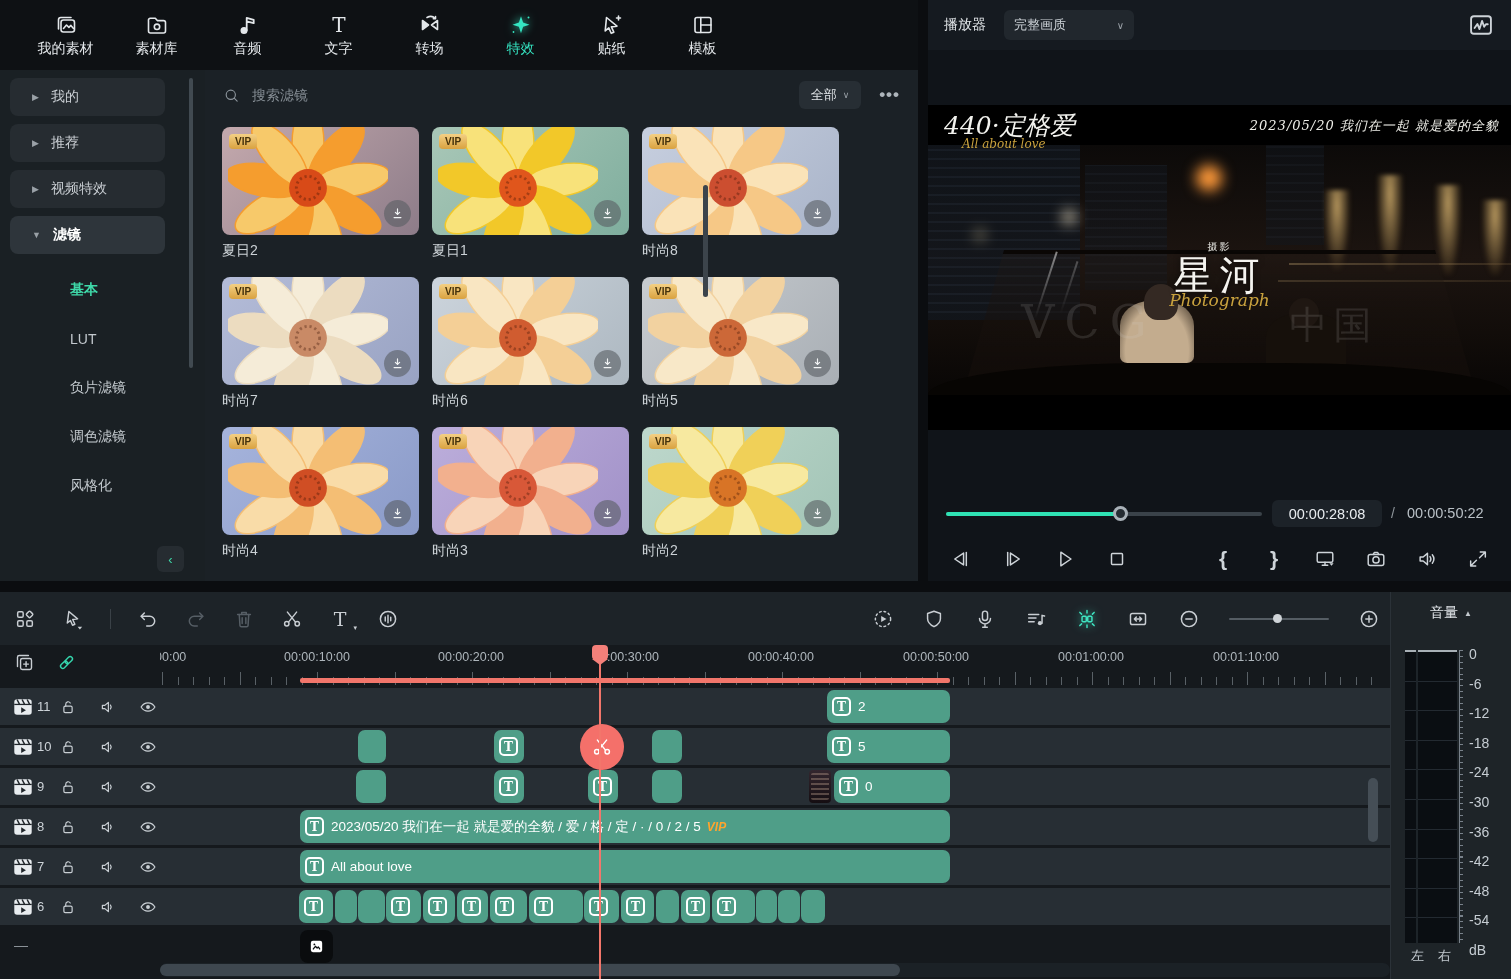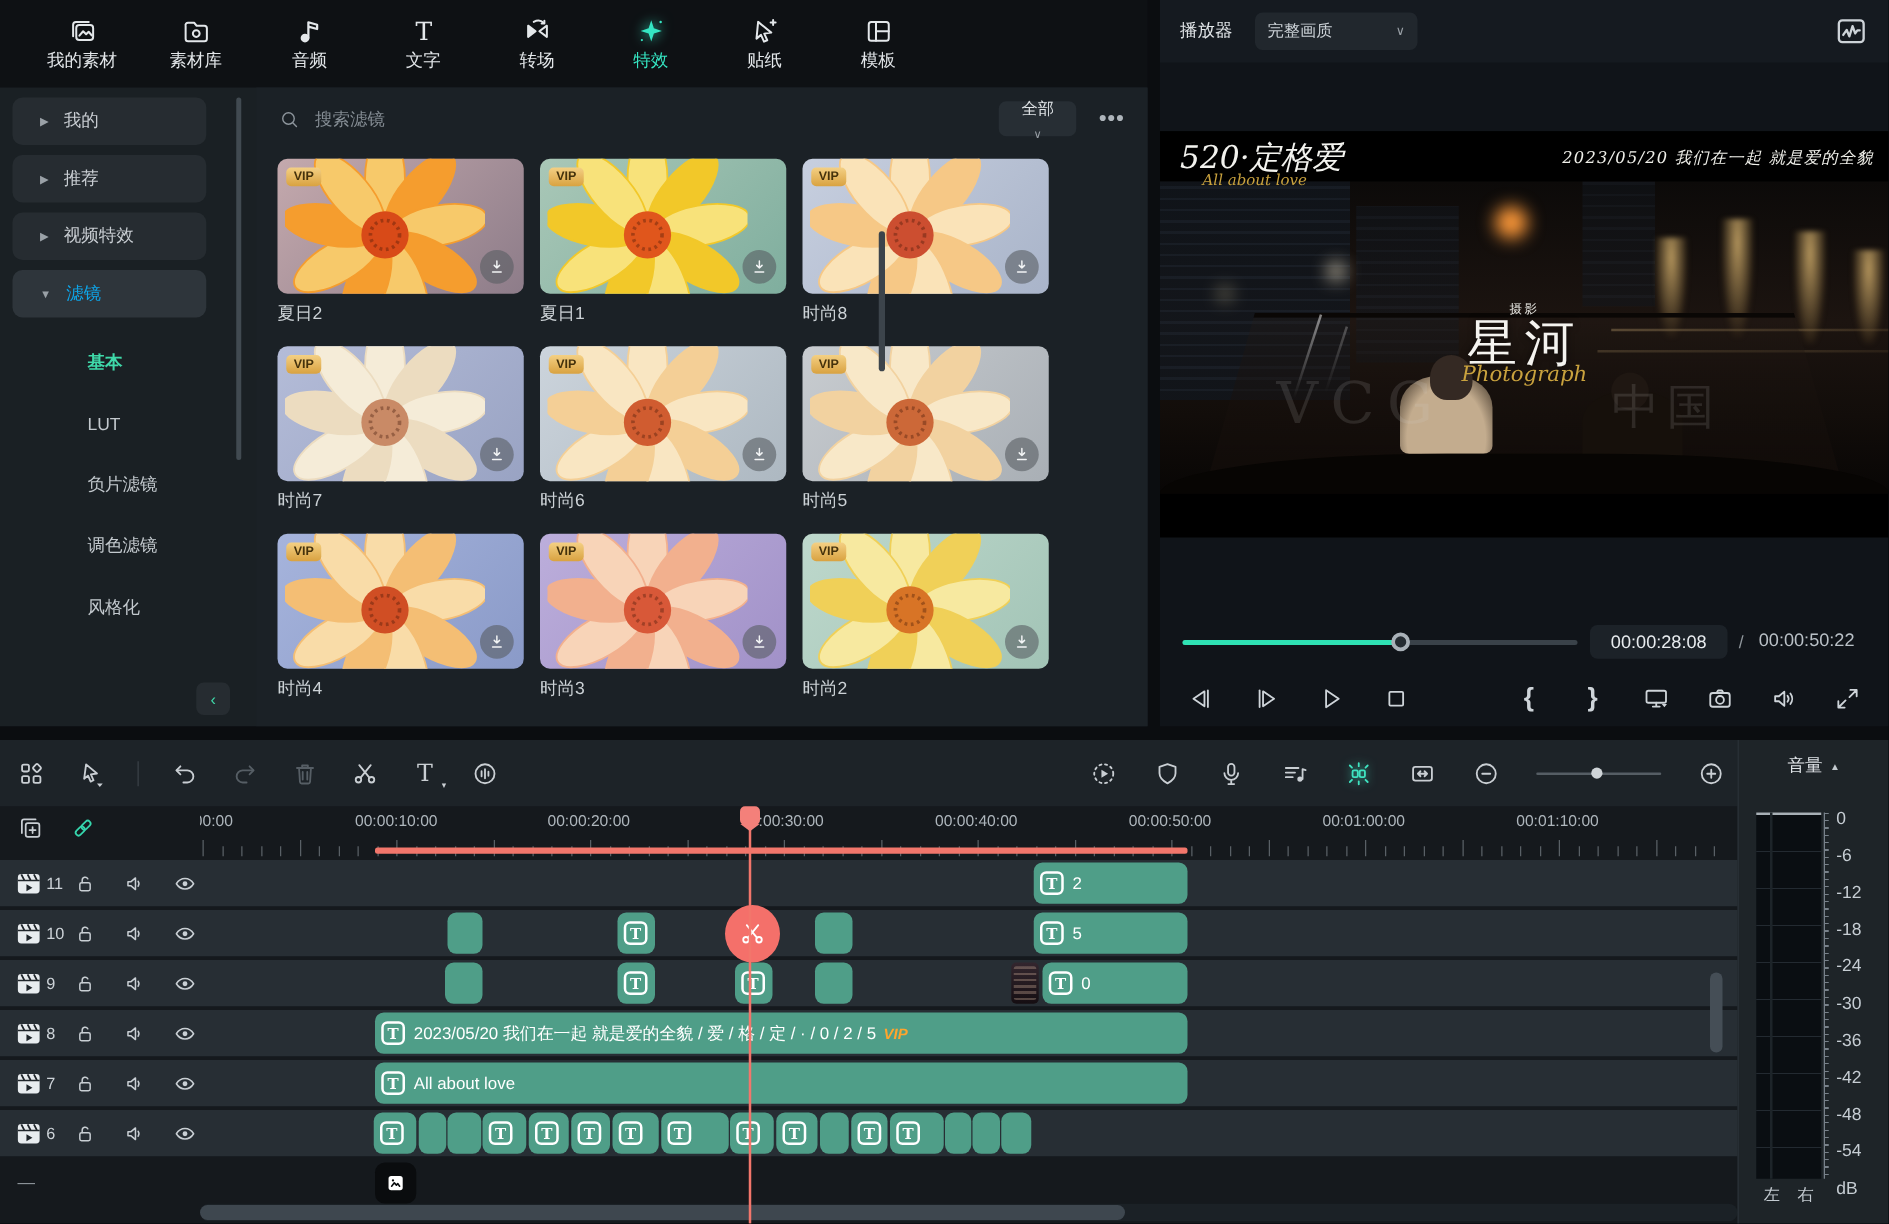--- a/index.html
+++ b/index.html
@@ -18,36 +18,36 @@
   .tab.active .t-icon{color:#35e6c3;filter:drop-shadow(0 0 5px rgba(53,230,195,.9));}
 
   
   .mainpanel{left:0;top:70px;width:918px;height:511px;background:#1a2024;}
   .sidebar{left:0;top:70px;width:205px;height:511px;}
   .group-btn{position:relative;margin:8px 10px 0 10px;width:155px;height:38px;background:#262c31;border-radius:8px;
              display:flex;align-items:center;padding-left:22px;gap:12px;cursor:pointer;}
   .group-btn.active{background:#2e353b;}
   .group-btn .caret{font-size:9px;color:#9aa1a7;}
   .group-btn .g-label{font-size:14px;color:#c9ced3;text-align:center;}
-  .group-btn.active .g-label{color:#0ea5e9;font-weight:normal;}
+  .group-btn.active .g-label{color:#ffffff;font-weight:bold;}
   .sub-item{margin-left:70px;height:26px;margin-top:23px;font-size:14px;color:#c3c9ce;cursor:pointer;display:flex;align-items:center;}
   .sub-item.active{color:#3fd9a9;font-weight:bold;}
   .side-scroll{left:189px;top:78px;width:4px;height:290px;background:#414a51;border-radius:2px;}
   .collapse-btn{left:157px;top:546px;width:27px;height:26px;background:#262c31;border-radius:6px;
                 color:#3fd9a9;display:flex;align-items:center;justify-content:center;font-size:13px;cursor:pointer;}
 
   
   .content{left:205px;top:70px;width:713px;height:511px;background:#1b2126;}
   .searchrow{position:absolute;left:0;top:0;width:100%;height:50px;display:flex;align-items:center;padding:0 18px;}
   .search-icon{width:17px;height:17px;color:#8d959c;margin-right:10px;}
   .search-icon svg{width:100%;height:100%;}
   .search-input{flex:1;background:transparent;border:none;outline:none;color:#5eead4;font-size:14px;font-family:inherit;}
   .search-input::placeholder{color:#848c93;}
   .cat-chip{width:62px;height:28px;background:#272e34;border-radius:6px;display:flex;align-items:center;justify-content:center;
-            gap:6px;font-size:13px;color:#dfe3e6;cursor:pointer;margin-right:18px;flex-direction:column;}
+            gap:6px;font-size:13px;color:#dfe3e6;cursor:pointer;margin-right:18px;}
   .cat-chip .chev{font-size:9px;color:#9aa1a7;}
   .more-dots{color:#aeb5bb;font-size:17px;letter-spacing:1px;cursor:pointer;font-weight:bold;}
   .grid{position:absolute;left:17px;top:57px;display:grid;grid-template-columns:repeat(3,197px);column-gap:13px;row-gap:17px;}
   .card{width:197px;cursor:pointer;}
   .thumb{position:relative;width:197px;height:108px;border-radius:8px;overflow:hidden;
          background:linear-gradient(135deg,var(--bg1),var(--bg2));}
   .flower{position:absolute;left:6px;top:-22px;width:160px;height:160px;}
   .vip-badge{position:absolute;left:7px;top:7px;padding:2px 6px;border-radius:4px;font-size:10px;font-weight:bold;color:#45320c;
              background:linear-gradient(180deg,#f4d084,#d9a240);}
   .dl-btn{position:absolute;right:8px;bottom:8px;width:27px;height:27px;border-radius:50%;background:rgba(88,94,99,.6);
@@ -578,21 +578,21 @@
         <div class="dash"></div>
         <div class="wm" style="left:16%;top:60%;font-size:46px;letter-spacing:10px;">VCG</div>
         <div class="wm" style="left:62%;top:62%;font-size:38px;">中国</div>
         <div class="credit" style="top:38%;">
           <div class="c-label">摄影</div>
           <div class="c-name">星河</div>
           <div class="c-sub">Photograph</div>
         </div>
       </div>
       <div class="v-topbar"></div>
-      <div class="ov-title">520·定格爱</div>
+      <div class="ov-title">440·定格爱</div>
       <div class="ov-sub">All about love</div>
       <div class="ov-date">2023/05/20  我们在一起 就是爱的全貌</div>
     </div>
 
     <div class="progress-row">
       <div class="prog-track" id="prog-track">
         <div class="prog-fill" id="prog-fill" style="width: 55%;"></div>
         <div class="prog-knob" id="prog-knob" style="left: calc(55% - 7px);"></div>
       </div>
       <div class="time-box" style="position:absolute;">00:00:28:08</div>

